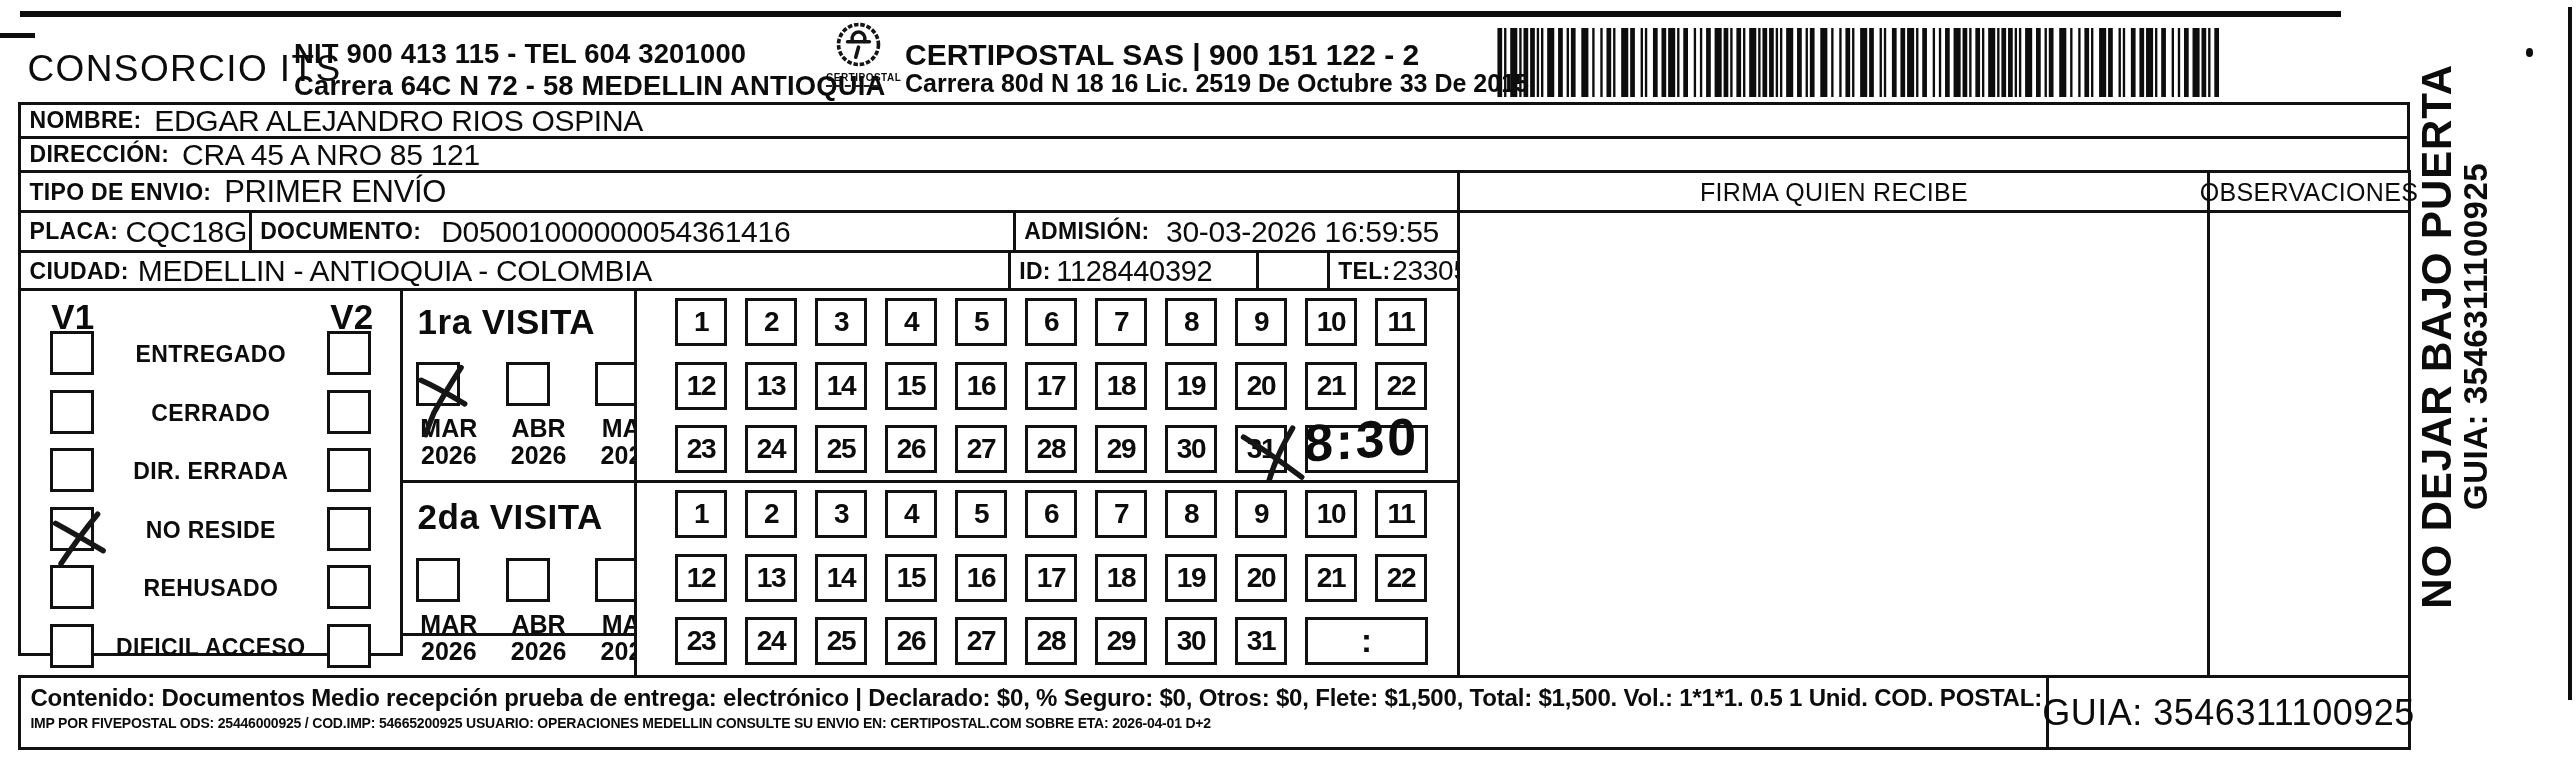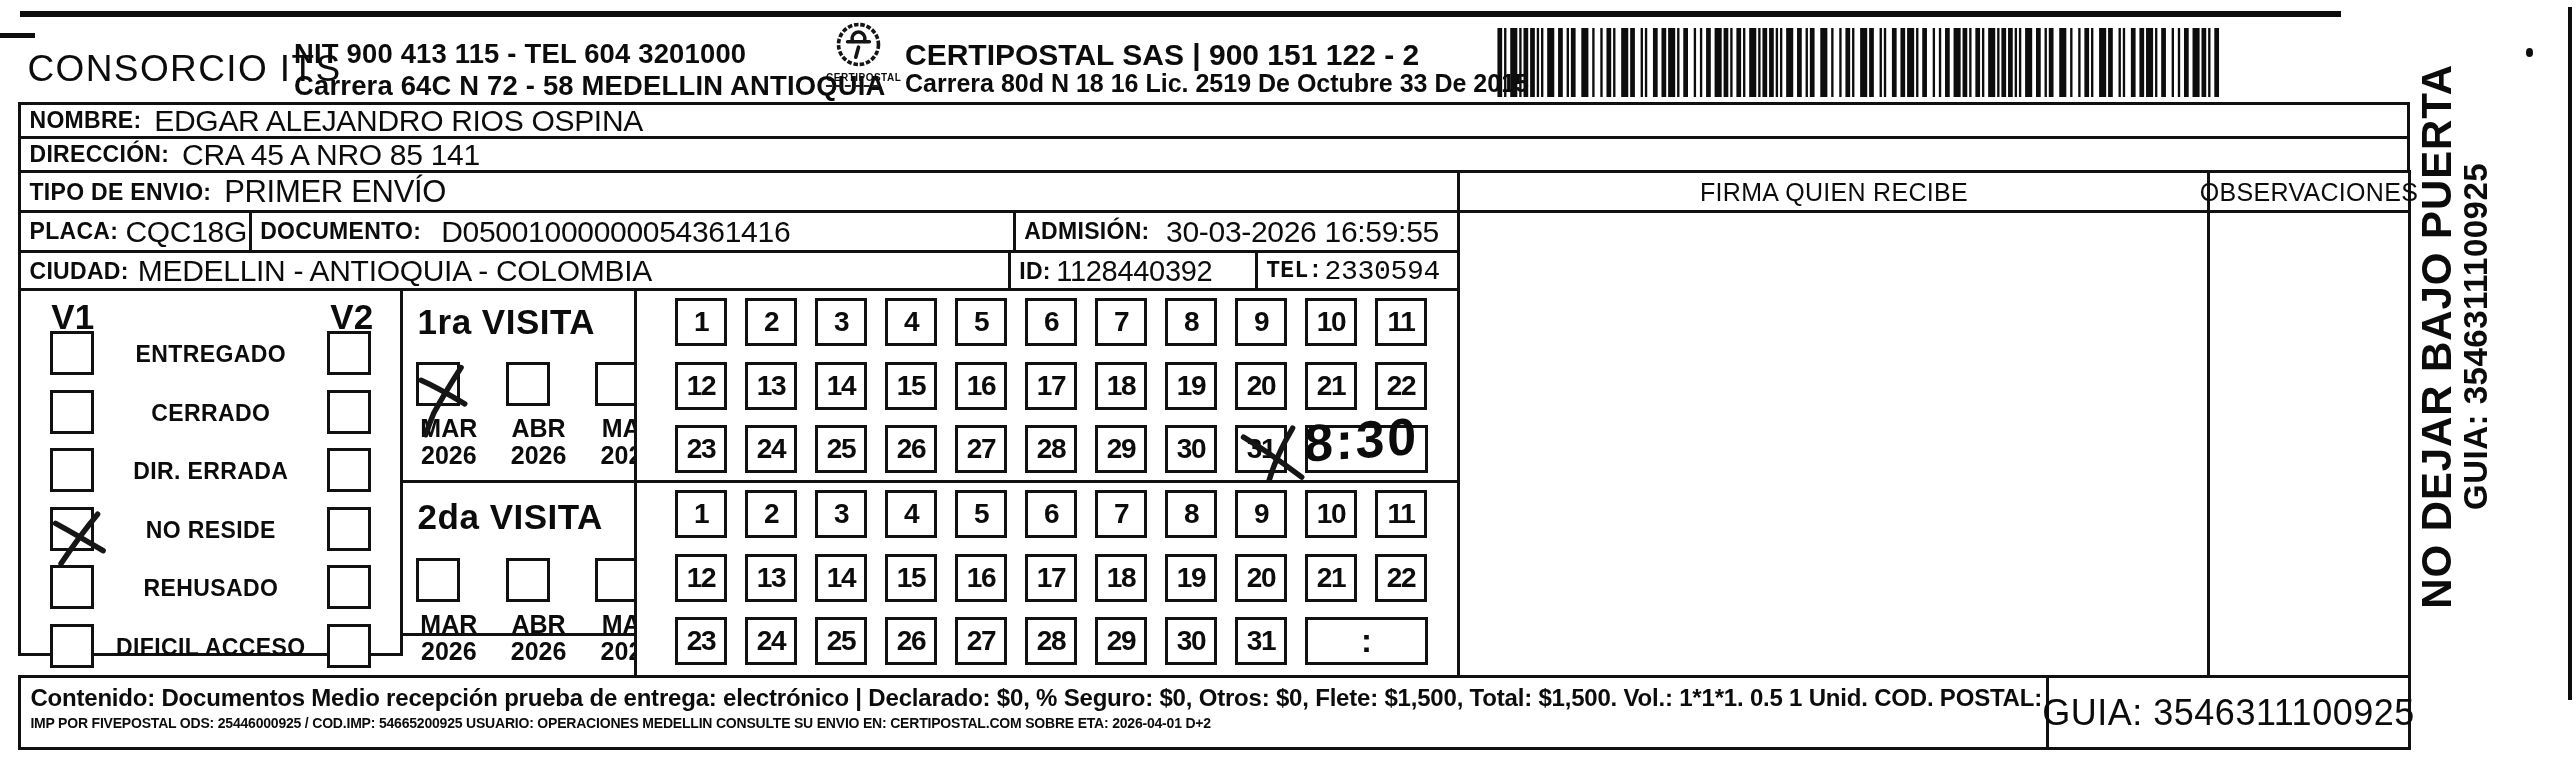--- a/index.html
+++ b/index.html
@@ -176,21 +176,21 @@
       <rect x="782.8" y="0" width="2.6" height="76" fill="#0d0d0d"></rect>
       <rect x="789.6" y="0" width="5.2" height="76" fill="#0d0d0d"></rect>
     </svg>
 
   <div class="cell rowflex" style="left:18.3px;top:102px;width:2392px;height:37px;">
     <span class="flabel">NOMBRE:</span>
     <span class="fvalue">EDGAR ALEJANDRO RIOS OSPINA</span>
   </div>
   <div class="cell rowflex" style="left:18.3px;top:136px;width:2392px;height:37px;">
     <span class="flabel">DIRECCIÓN:</span>
-    <span class="fvalue">CRA 45 A NRO 85 141</span>
+    <span class="fvalue">CRA 45 A NRO 85 121</span>
   </div>
 
   <div class="cell rowflex" style="left:18.3px;top:170px;width:1442px;height:44px;">
     <span class="flabel">TIPO DE ENVIO:</span>
     <span class="fvalue" style="font-size:31px;">PRIMER ENVÍO</span>
   </div>
   <div class="cell colhead" style="left:1457px;top:170px;width:754px;height:44px;">FIRMA QUIEN RECIBE</div>
   <div class="cell colhead" style="left:2207px;top:170px;width:204px;height:44px;">OBSERVACIONES</div>
 
   <div class="cell rowflex" style="left:18.3px;top:210px;width:234px;height:43px;gap:7.3px;">
@@ -207,21 +207,21 @@
   </div>
 
   <div class="cell rowflex" style="left:18.3px;top:250px;width:993px;height:42px;gap:9.1px;">
     <span class="flabel">CIUDAD:</span>
     <span class="fvalue">MEDELLIN - ANTIOQUIA - COLOMBIA</span>
   </div>
   <div class="cell rowflex" style="left:1008px;top:250px;width:251px;height:42px;gap:5.5px;">
     <span class="flabel">ID:</span>
     <span class="fvalue" style="font-size:29px;">1128440392</span>
   </div>
-  <div class="cell rowflex" style="left:1255px;top:250px;width:206px;height:42px;gap:1.8px;font-family:Liberation Mono, monospace;">
+  <div class="cell rowflex" style="left:1327px;top:250px;width:206px;height:42px;gap:1.8px;">
     <span class="flabel">TEL:</span>
     <span class="fvalue" style="font-size:28px;">2330594</span>
   </div>
 
   <div class="cell" id="status-panel" style="left:18.3px;top:288px;width:385px;height:368px;">
     <div class="vhead" style="left:30px;">V1</div>
     <div class="vhead" style="left:309px;">V2</div>
     <div id="status-rows">
         <div class="status-row" style="top: 40px;">
           <div class="cb" style="left: 29px;"></div>

